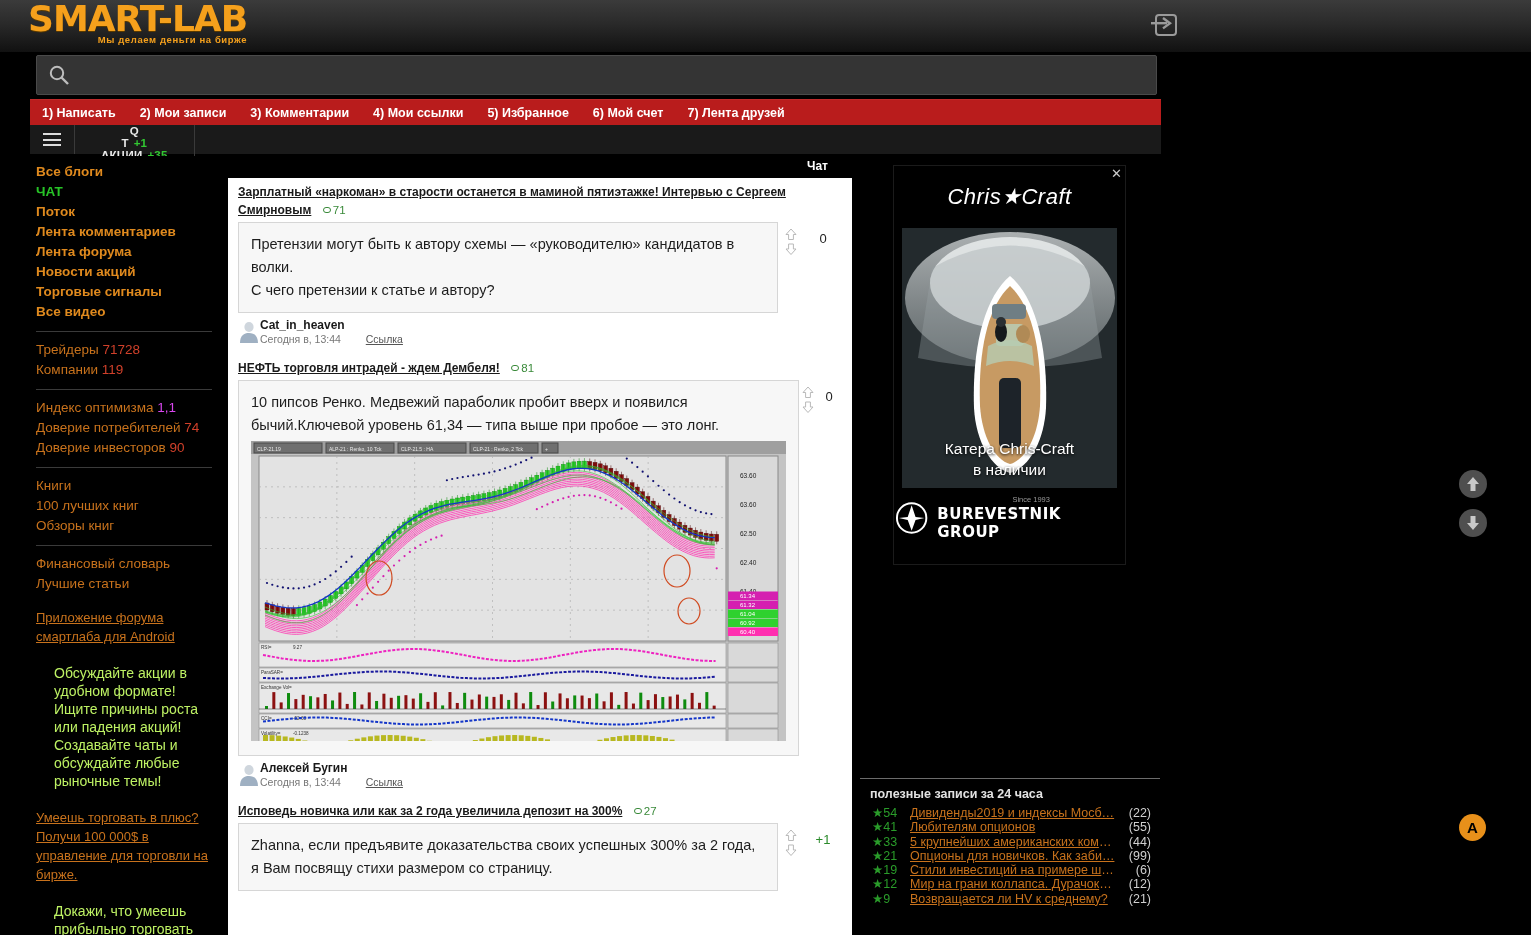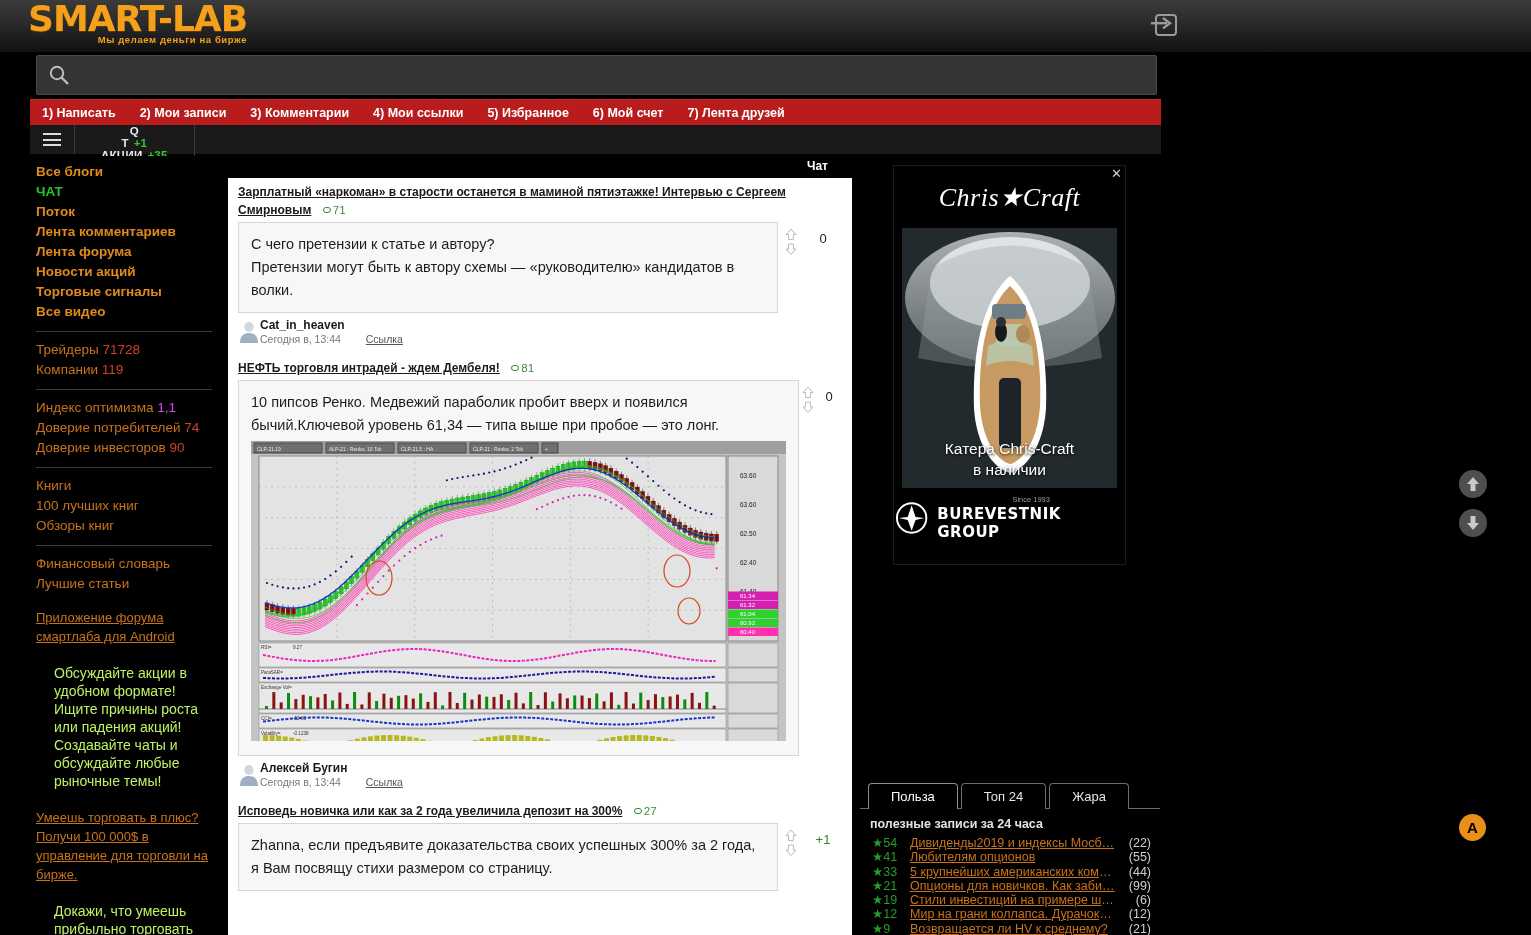--- a/index.html
+++ b/index.html
@@ -158,22 +158,22 @@
   .ad {
     position: relative; width: 233px; height: 400px; margin: 9px 0 0 33px;
     background: #000; border: 1px solid #1b1b1b; overflow: hidden;
   }
   .ad-close {
     position: absolute; right: 3px; top: 1px; color: #ccc; font-size: 13px;
     cursor: pointer; z-index: 5; line-height: 13px;
   }
   .ad-brand {
     height: 62px; display: flex; align-items: center; justify-content: center;
-    color: #fff; font-family: Liberation Serif, serif; font-style: italic;
-    font-size: 26px; letter-spacing: .5px;
+    color: #fff; font-family: Liberation Sans, sans-serif; font-style: italic;
+    font-size: 22px; letter-spacing: .5px;
   }
   .ad-photo { position: relative; height: 260px; margin: 0 8px; overflow: hidden;
     background: linear-gradient(160deg,#33393c 0%,#1c2124 35%,#2b3134 60%,#14181a 100%); }
   .ad-cta {
     position: absolute; left: 0; right: 0; bottom: 8px; text-align: center;
     color: #fff; font-size: 15.5px; line-height: 21px; text-shadow: 0 1px 3px #000;
   }
   .ad-foot { display: flex; align-items: center; gap: 8px; height: 60px; }
   .ad-grp { color: #fff; font-size: 15px; font-weight: bold; letter-spacing: .5px;
     font-family: "DejaVu Sans", sans-serif; }
@@ -314,22 +314,22 @@
   </div>
 
   <div class="content">
     <div class="chat-head">Чат</div>
     <div id="posts">
   <div class="post">
     <span class="post-title">Зарплатный «наркоман» в старости останется в маминой пятиэтажке! Интервью с Сергеем Смирновым</span>
     <span class="cmt-badge"><span class="bub"></span>71</span>
     <div class="post-body-row">
       <div class="post-box">
-        <div>С чего претензии к статье и автору?</div>
-              <div>Претензии могут быть к автору схемы — «руководителю» кандидатов в волки.</div>
+        <div>Претензии могут быть к автору схемы — «руководителю» кандидатов в волки.</div>
+              <div>С чего претензии к статье и автору?</div>
 
       </div>
       <div class="vote-col">
               <svg width="14" height="13" viewBox="0 0 14 13">
                 <path d="M7 1 L12 6.5 L9.4 6.5 L9.4 11.5 L4.6 11.5 L4.6 6.5 L2 6.5 Z" fill="#fff" stroke="#b9b9b9" stroke-width="1"></path>
               </svg>
               <svg width="14" height="13" viewBox="0 0 14 13">
                 <path d="M7 11.5 L2 6 L4.6 6 L4.6 1 L9.4 1 L9.4 6 L12 6 Z" fill="#fff" stroke="#b9b9b9" stroke-width="1"></path>
               </svg>
             </div>
@@ -921,25 +921,20 @@
         </svg>
         <div style="position:relative;display:flex;flex-direction:column;align-items:center;">
           <span style="color:#9a9a9a;font-size:7.5px;margin-bottom:1px;">Since 1993</span>
           <span class="ad-grp">BUREVESTNIK GROUP</span>
         </div>
       </div>
     </div>
   </div>
 
   <div class="wid">
-    <div class="tabs" id="wtabs">
-        <div class="tab active">Польза</div>
-        <div class="tab">Топ 24</div>
-        <div class="tab">Жара</div>
-      </div>
     <div class="wid-sub">полезные записи за 24 часа</div>
     <div id="wrows">
         <div class="wrow">
      <span class="wstar">★54</span>
      <span class="wtitle">Дивиденды2019 и индексы Мосб…</span>
      <span class="wcnt">(22)</span>
    </div>
         <div class="wrow">
      <span class="wstar">★41</span>
      <span class="wtitle">Любителям опционов</span>

